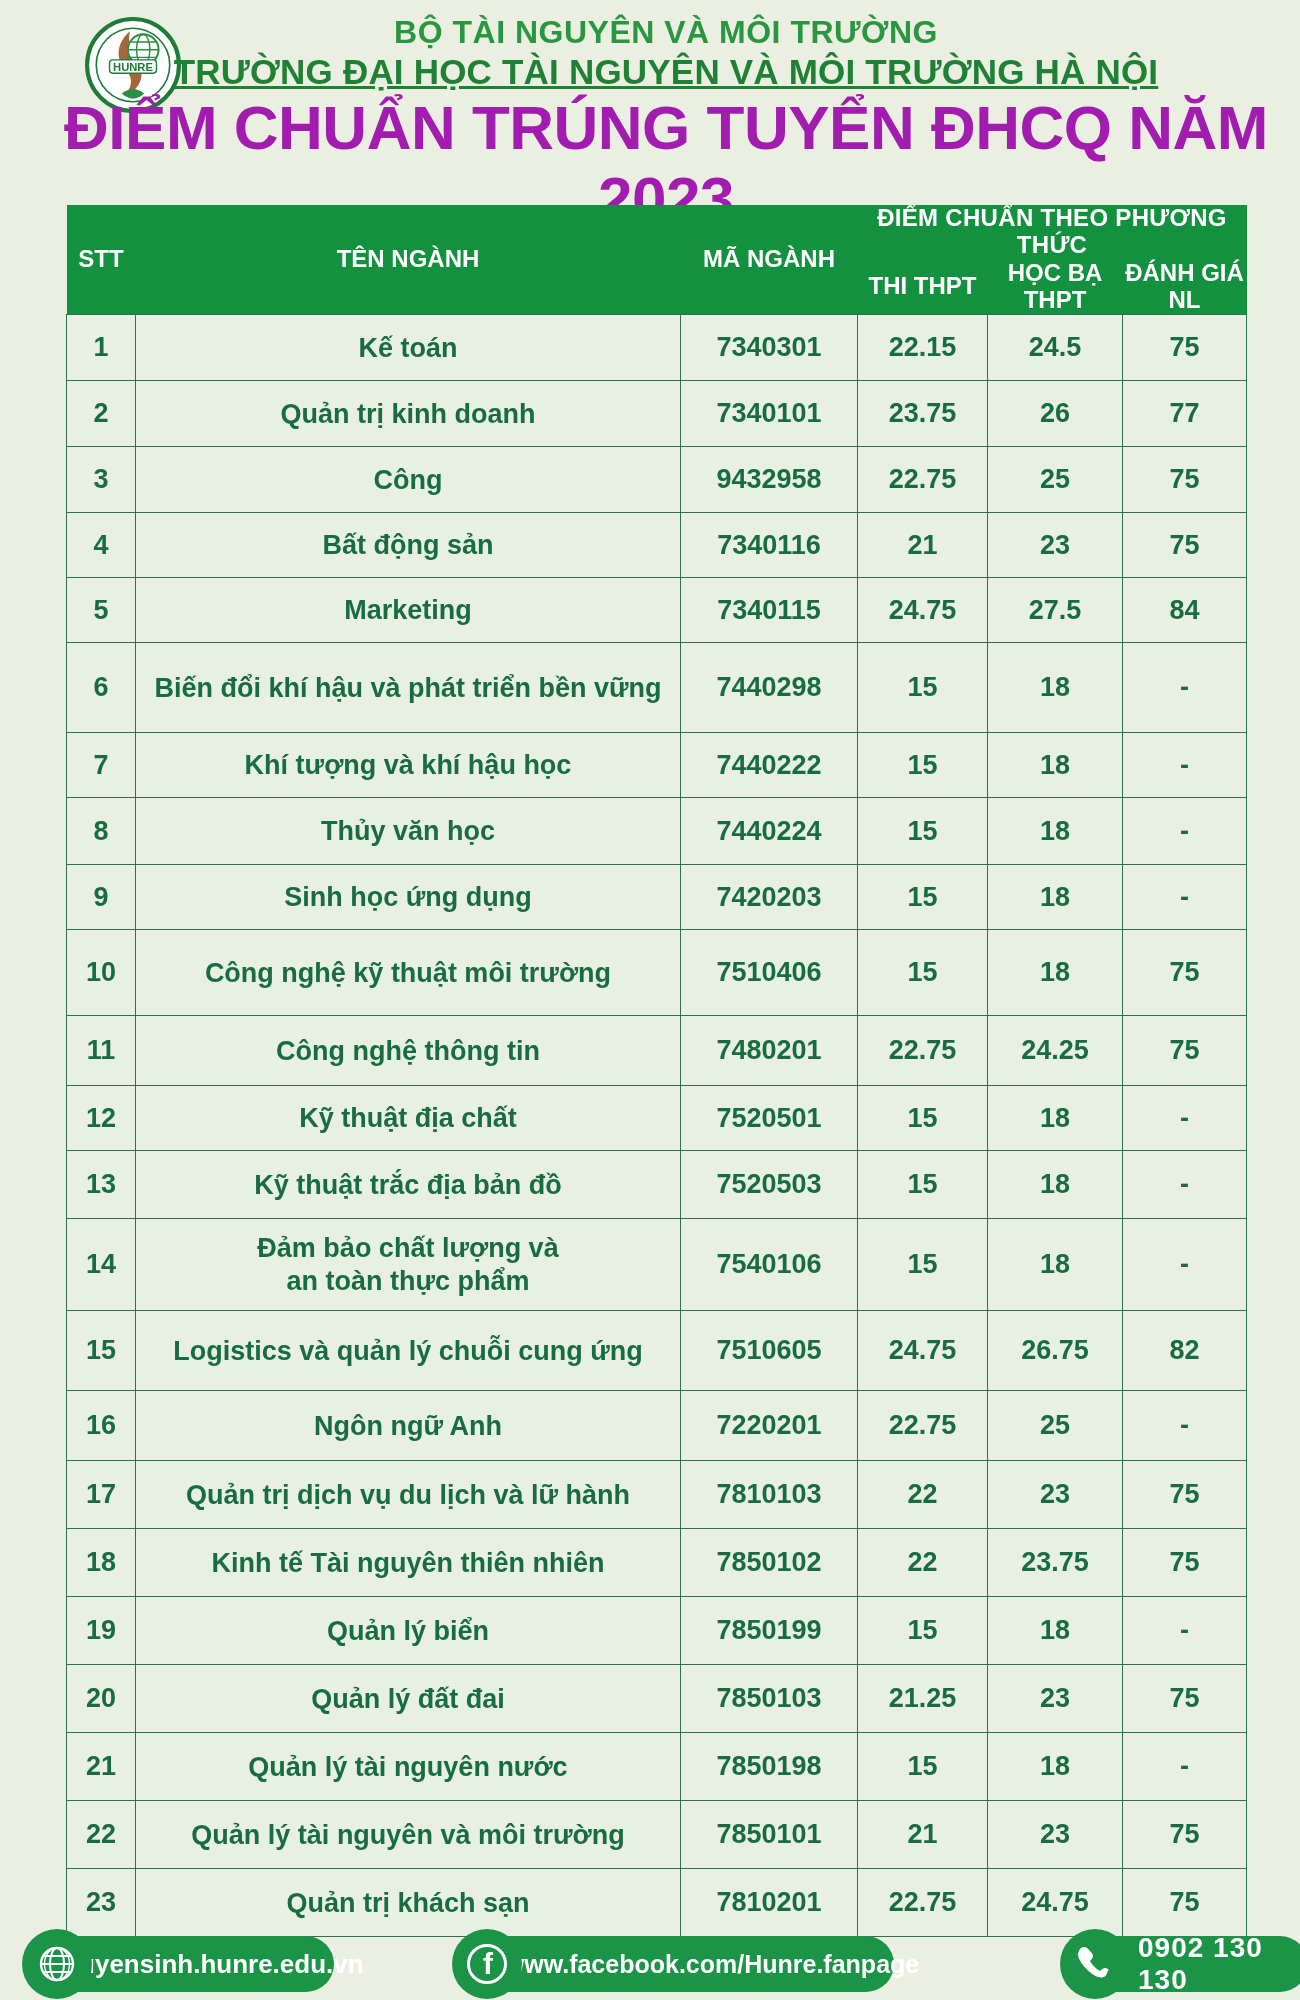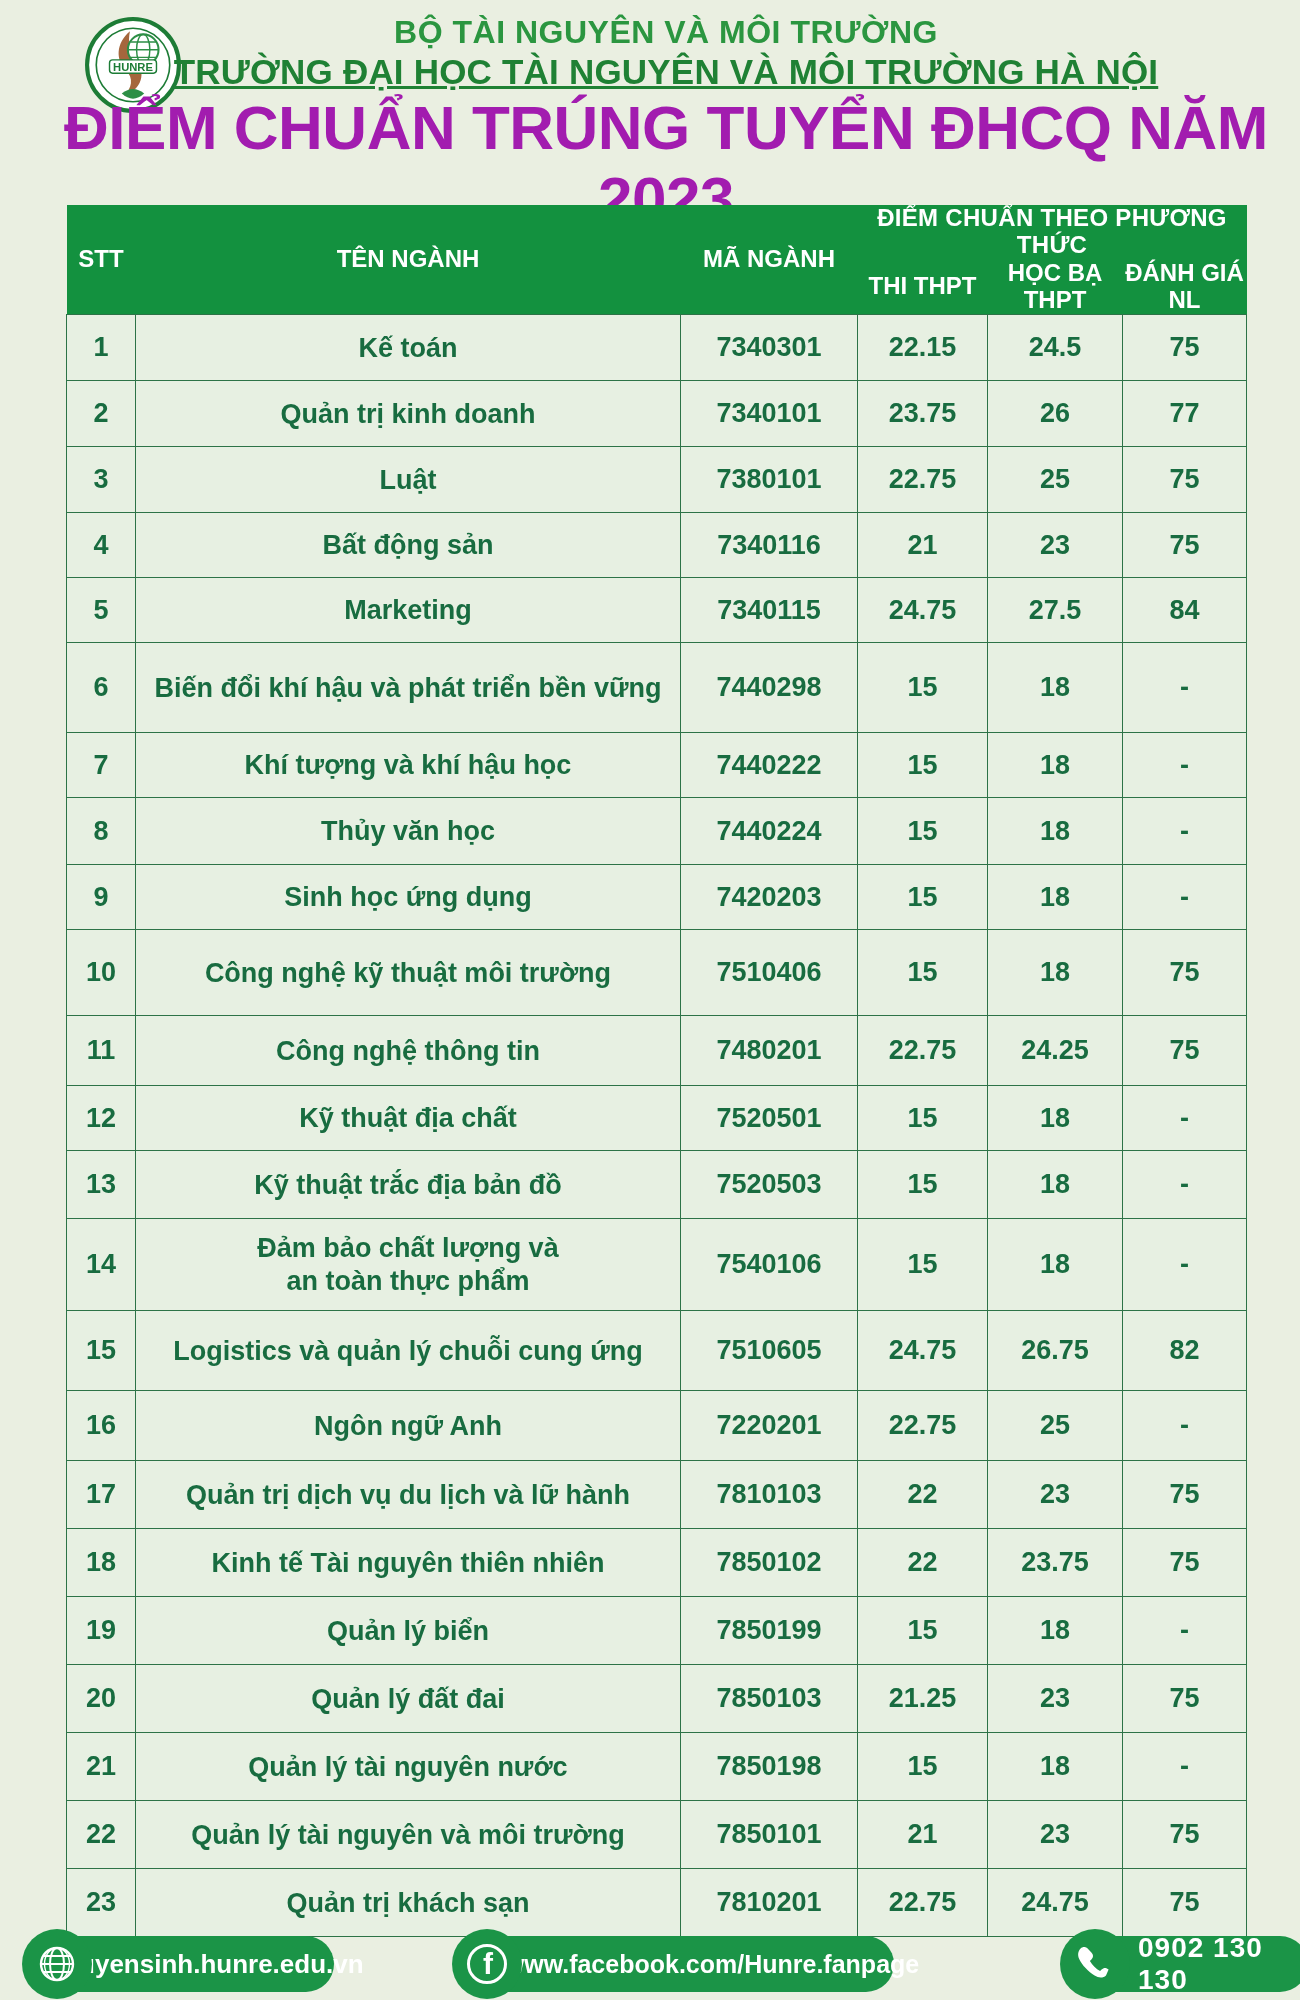--- a/index.html
+++ b/index.html
@@ -136,22 +136,22 @@
         <tr style="height: 66px;">
           <td>2</td>
           <td class="name-cell">Quản trị kinh doanh</td>
           <td class="code-cell">7340101</td>
           <td>23.75</td>
           <td>26</td>
           <td>77</td>
         </tr>
         <tr style="height: 66px;">
           <td>3</td>
-          <td class="name-cell">Luật</td>
-          <td class="code-cell">7380101</td>
+          <td class="name-cell">Công</td>
+          <td class="code-cell">9432958</td>
           <td>22.75</td>
           <td>25</td>
           <td>75</td>
         </tr>
         <tr style="height: 65px;">
           <td>4</td>
           <td class="name-cell">Bất động sản</td>
           <td class="code-cell">7340116</td>
           <td>21</td>
           <td>23</td>

